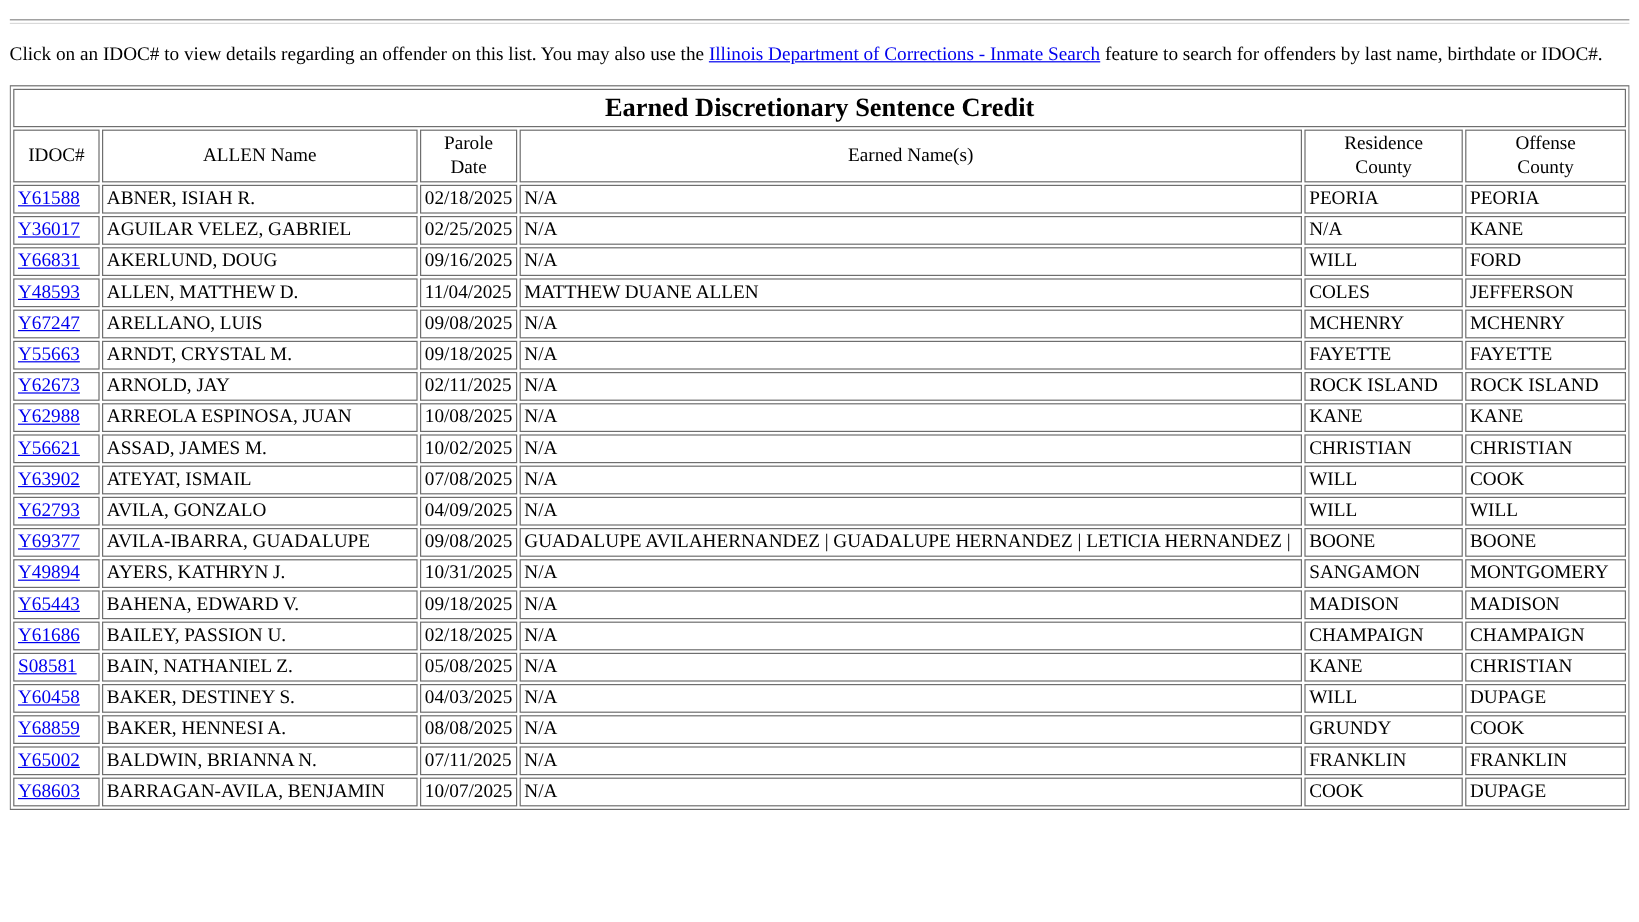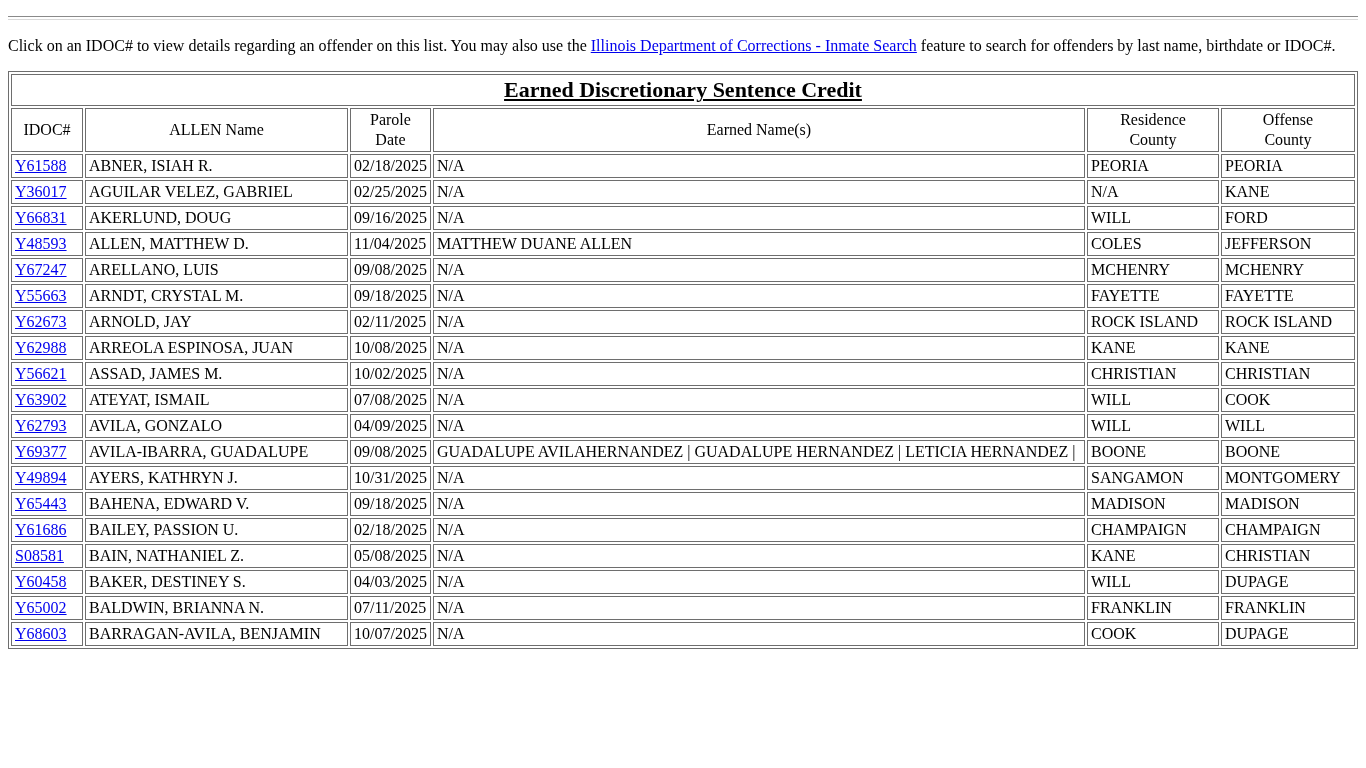--- a/index.html
+++ b/index.html
@@ -44,21 +44,20 @@
     vertical-align: middle;
     background: #ffffff;
     white-space: nowrap;
   }
   td.title-cell {
     text-align: center;
     font-weight: bold;
     font-size: 22px;
     padding: 5px 0 21px 0;
     white-space: normal !important;
-    text-decoration: underline;
   }
   td.hdr {
     text-align: center;
     white-space: pre-line !important;
   }
   .c-idoc   { width: 64px;  }
   .c-name   { width: 255px; }
   .c-parole { width: 72px;  }
   .c-alias  { }
   .c-res    { width: 124px; }
@@ -219,20 +218,28 @@
       </tr>
       <tr>
         <td><a href="#">Y60458</a></td>
         <td>BAKER, DESTINEY S.</td>
         <td>04/03/2025</td>
         <td>N/A</td>
         <td>WILL</td>
         <td>DUPAGE</td>
       </tr>
       <tr>
+        <td><a href="#">Y68859</a></td>
+        <td>BAKER, HENNESI A.</td>
+        <td>08/08/2025</td>
+        <td>N/A</td>
+        <td>GRUNDY</td>
+        <td>COOK</td>
+      </tr>
+      <tr>
         <td><a href="#">Y65002</a></td>
         <td>BALDWIN, BRIANNA N.</td>
         <td>07/11/2025</td>
         <td>N/A</td>
         <td>FRANKLIN</td>
         <td>FRANKLIN</td>
       </tr>
       <tr>
         <td><a href="#">Y68603</a></td>
         <td>BARRAGAN-AVILA, BENJAMIN</td>

